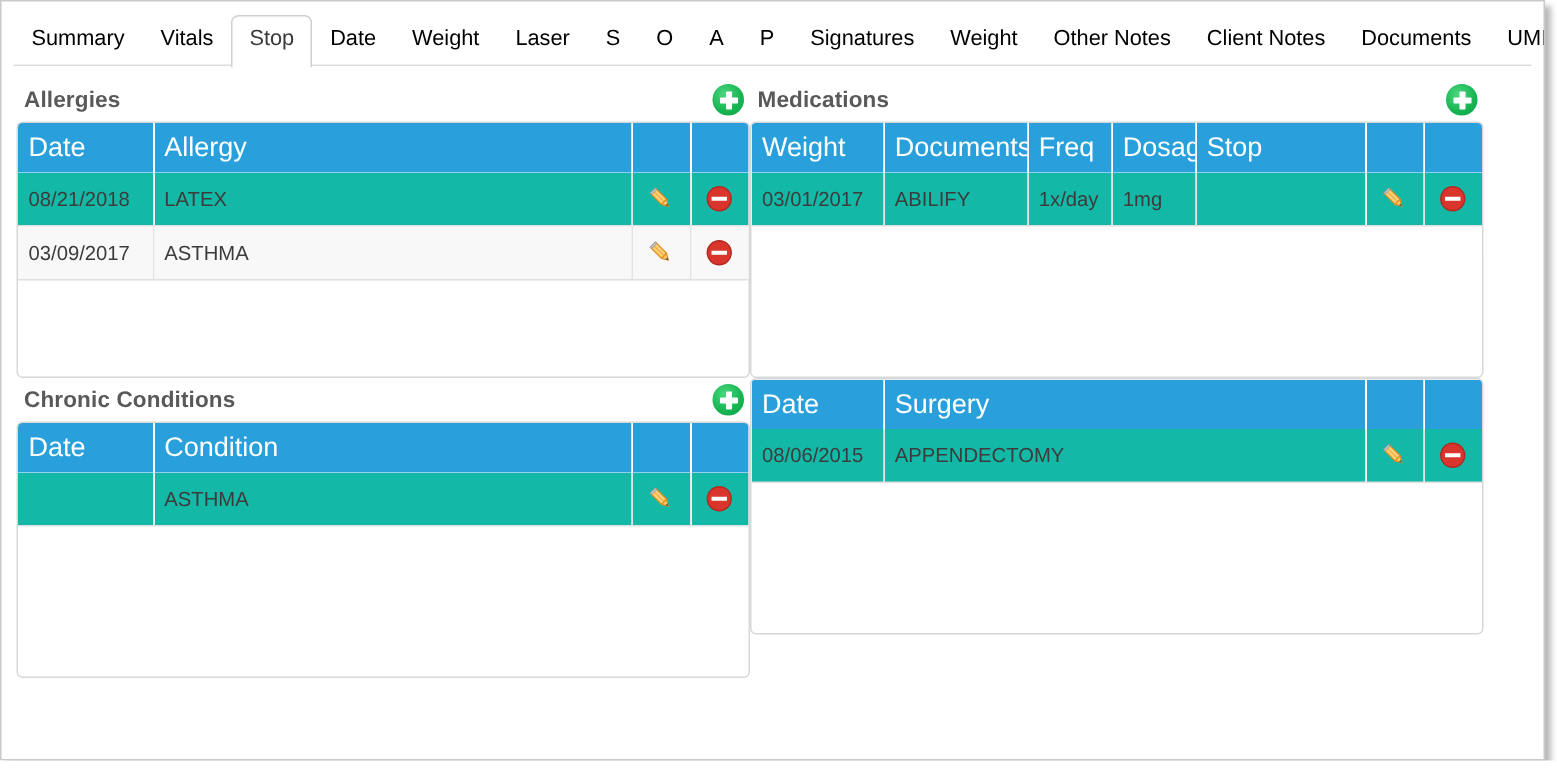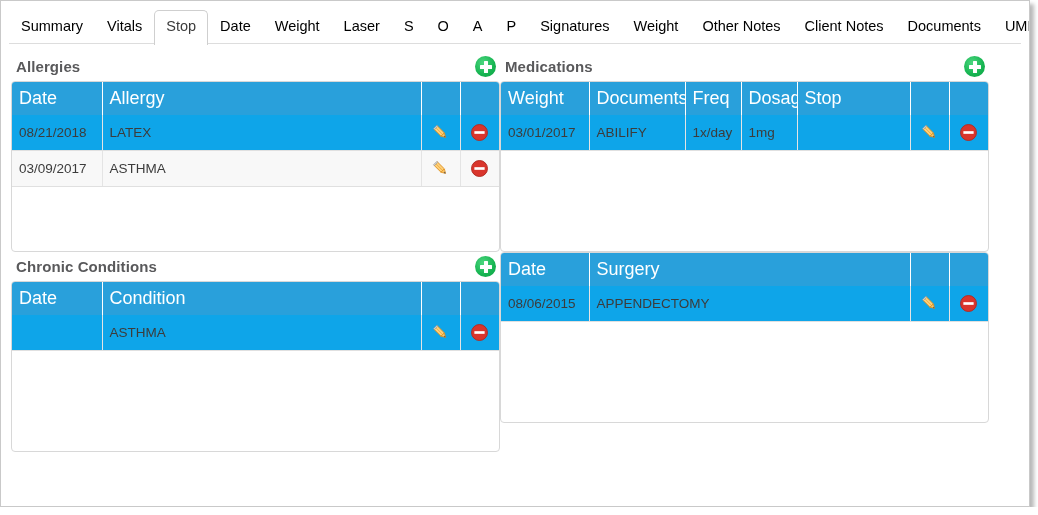--- a/index.html
+++ b/index.html
@@ -151,21 +151,21 @@
   table.grid th:last-child { border-right: none; }
   table.grid td {
     padding: 8px 7px;
     height: 20px;
     color: #3c3c3c;
     border-right: 1px solid #e4e4e4;
     border-bottom: 1px solid #e0e0e0;
     box-sizing: border-box;
     white-space: nowrap;
     overflow: hidden;
-    background: #0ea5e9;
+    background: #14b8a6;
   }
   table.grid td:last-child { border-right: none; }
   table.grid tbody tr:nth-child(even) td { background: #f8f8f8; }
 
   td.act { text-align: center; padding: 4px 0; }
 
   
   .icon-edit, .icon-del {
     display: inline-block;
     vertical-align: middle;

